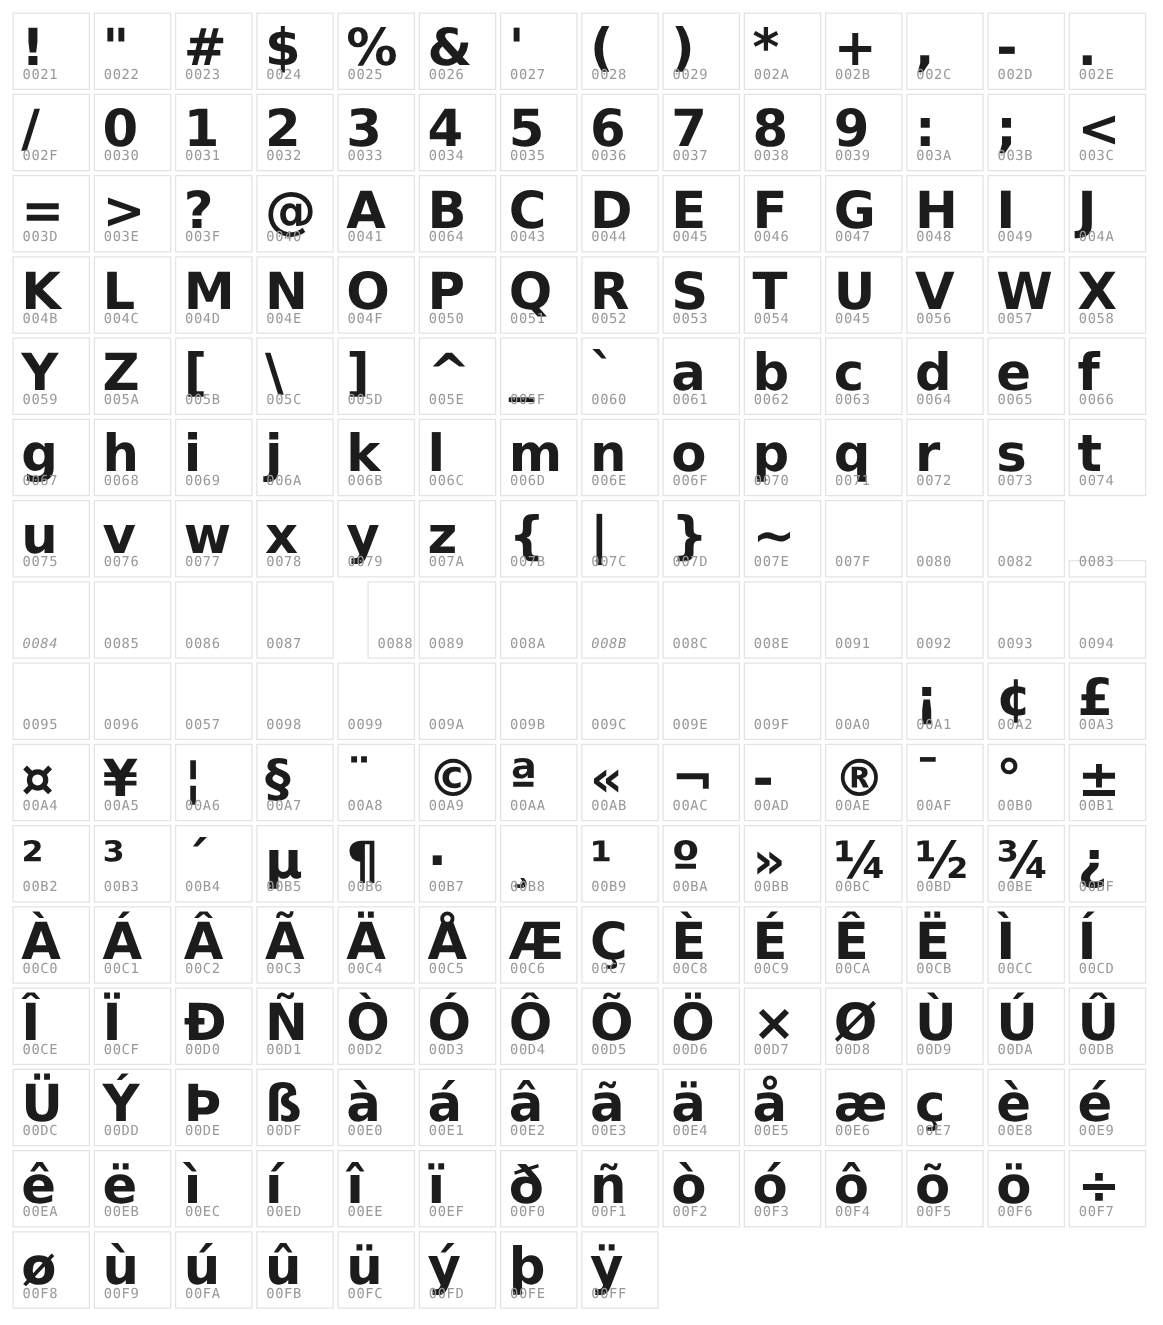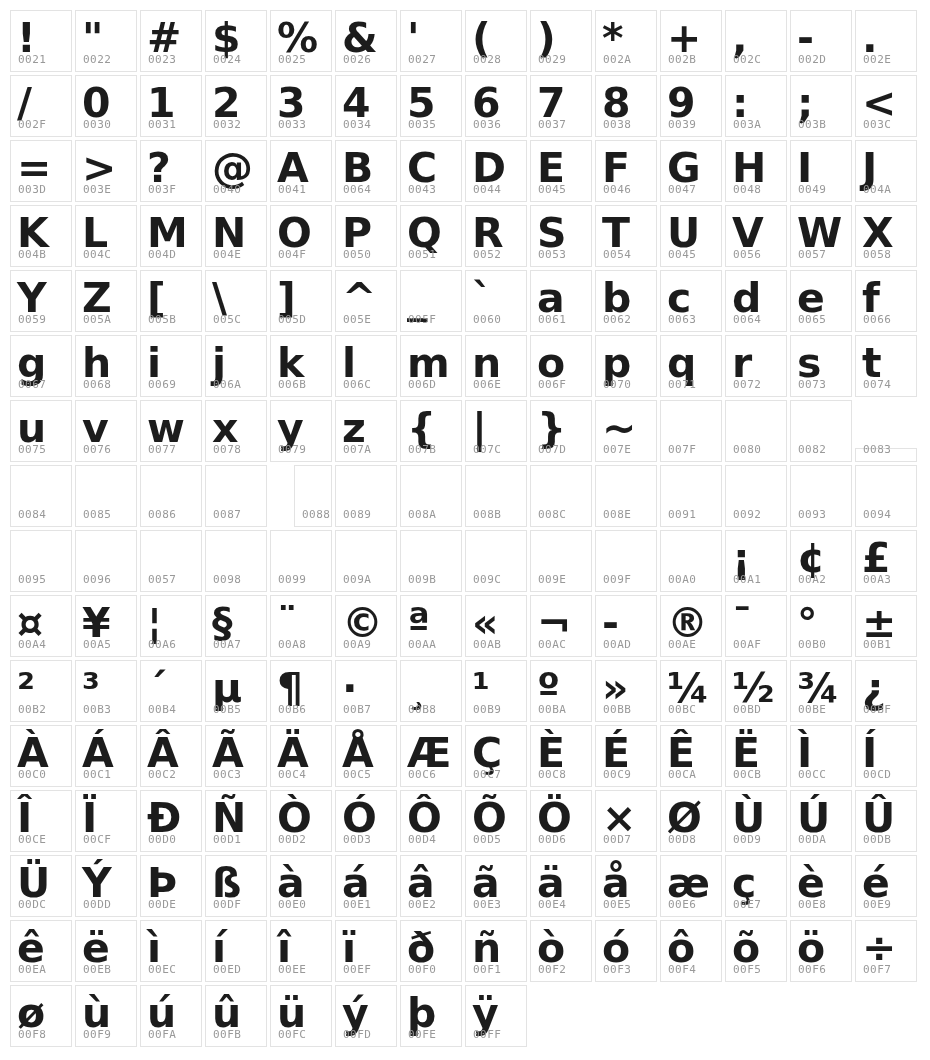--- a/index.html
+++ b/index.html
@@ -436,21 +436,21 @@
     <span class="codepoint">0080</span>
   </div>
     <div class="glyph-cell" style="border-color: rgb(227, 227, 227);">
     <span class="glyph"></span>
     <span class="codepoint">0082</span>
   </div>
     <div class="glyph-cell" style="border-color: rgb(227, 227, 227); margin-top: 48px;">
     <span class="glyph"></span>
     <span class="codepoint">0083</span>
   </div>
-    <div class="glyph-cell" style="border-color: rgb(227, 227, 227);">
+    <div class="glyph-cell" style="border-color: rgb(227, 227, 227); font-style: italic;">
     <span class="glyph"></span>
     <span class="codepoint">0084</span>
   </div>
     <div class="glyph-cell" style="border-color: rgb(227, 227, 227);">
     <span class="glyph"></span>
     <span class="codepoint">0085</span>
   </div>
     <div class="glyph-cell" style="border-color: rgb(227, 227, 227);">
     <span class="glyph"></span>
     <span class="codepoint">0086</span>
@@ -464,21 +464,21 @@
     <span class="codepoint">0088</span>
   </div>
     <div class="glyph-cell" style="border-color: rgb(227, 227, 227);">
     <span class="glyph"></span>
     <span class="codepoint">0089</span>
   </div>
     <div class="glyph-cell" style="border-color: rgb(227, 227, 227);">
     <span class="glyph"></span>
     <span class="codepoint">008A</span>
   </div>
-    <div class="glyph-cell" style="border-color: rgb(227, 227, 227);">
+    <div class="glyph-cell" style="border-color: rgb(227, 227, 227); font-style: italic;">
     <span class="glyph"></span>
     <span class="codepoint">008B</span>
   </div>
     <div class="glyph-cell" style="border-color: rgb(227, 227, 227);">
     <span class="glyph"></span>
     <span class="codepoint">008C</span>
   </div>
     <div class="glyph-cell" style="border-color: rgb(227, 227, 227);">
     <span class="glyph"></span>
     <span class="codepoint">008E</span>

